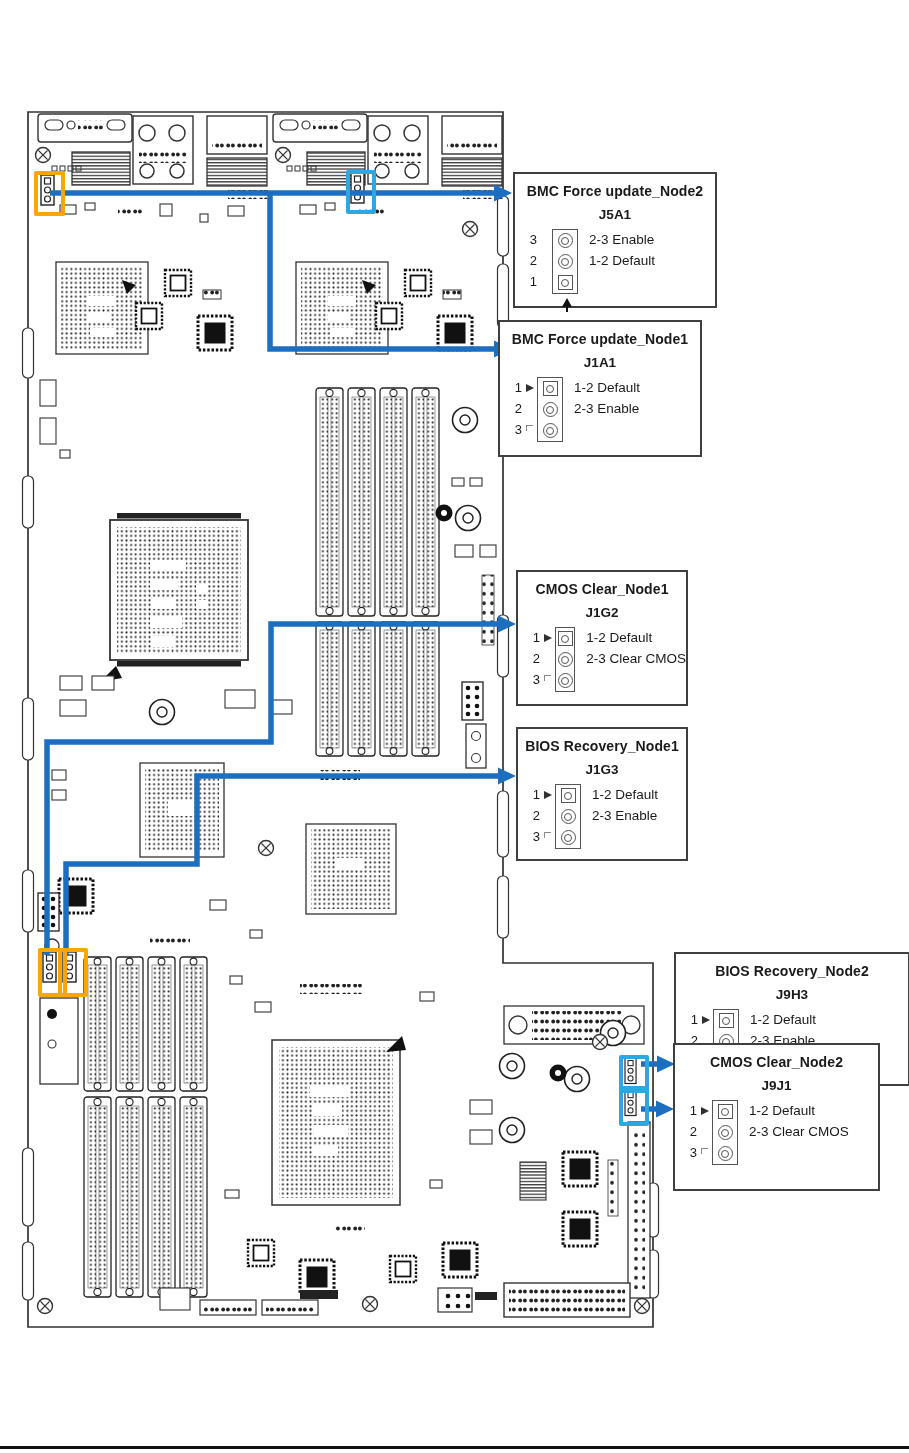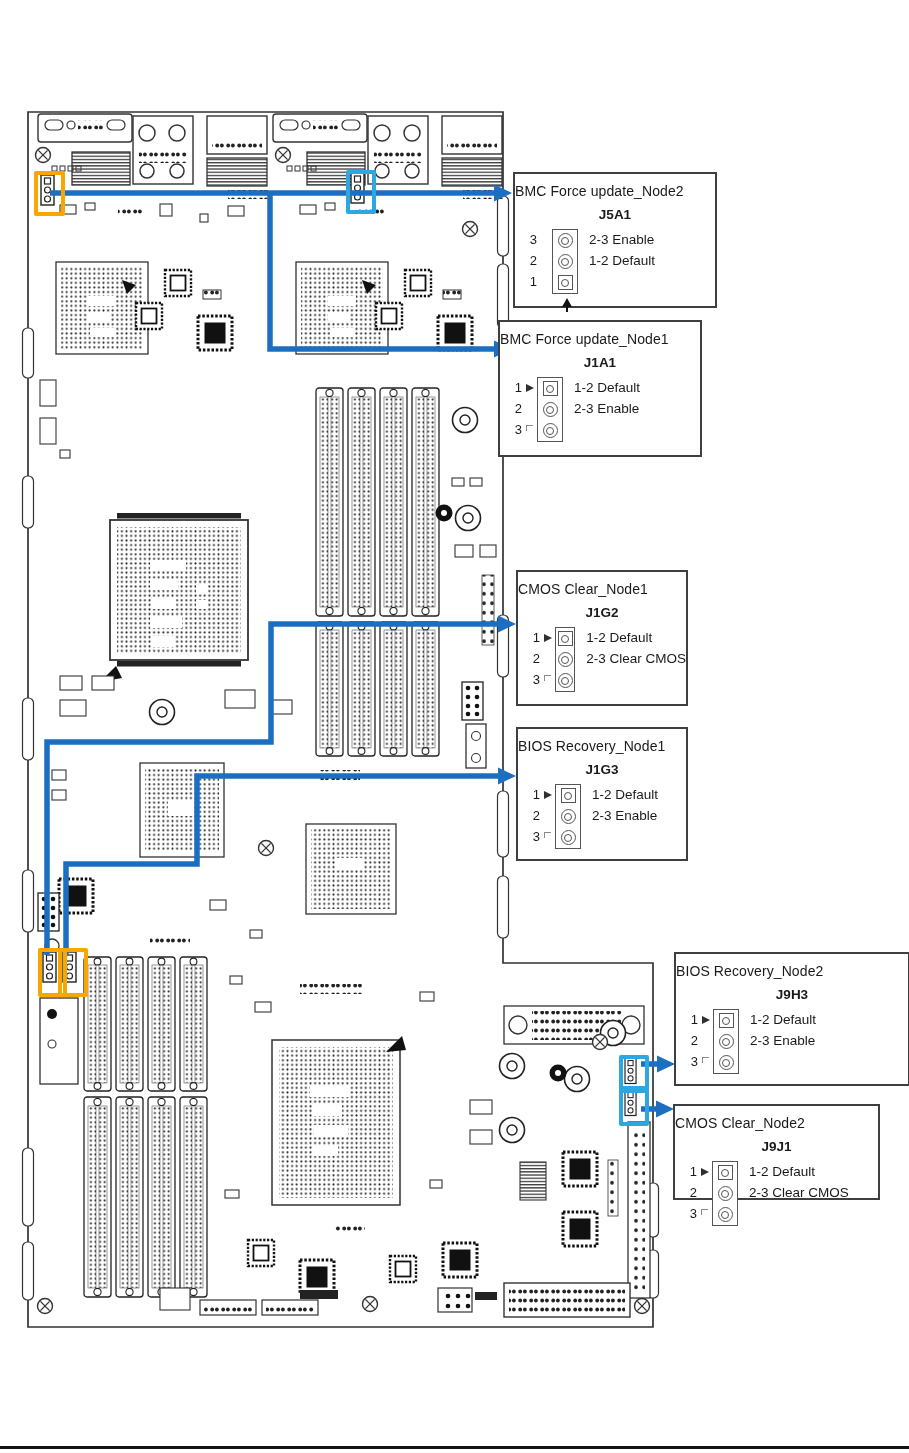--- a/index.html
+++ b/index.html
@@ -15,21 +15,21 @@
   .connector-layer path{stroke:var(--accent-blue,#1c6fc0);stroke-width:5.5;fill:none;stroke-linejoin:miter;}
   .connector-layer polygon{fill:var(--accent-blue,#1c6fc0);}
   .hl{position:absolute;z-index:3;border-radius:2px;background:transparent;}
   .hl.orange{border:4px solid var(--highlight-orange,#f7a700);}
   .hl.cyan{border:4px solid var(--highlight-cyan,#2da7e0);}
   .callout{
     position:absolute;z-index:4;background:#ffffff;
     border:2px solid var(--callout-border,#3f3f3f);
     box-sizing:border-box;
   }
-  .c-title{margin-top:9px;font-size:14px;font-weight:normal;letter-spacing:.1px;}
+  .c-title{margin-top:9px;text-align:center;font-size:14px;font-weight:bold;letter-spacing:.1px;}
   .c-jumper{margin-top:8px;text-align:center;font-size:13.5px;font-weight:bold;}
   .pinarea{position:relative;display:flex;margin:7px 0 0 9px;align-items:flex-start;}
   .numcol{display:flex;flex-direction:column;}
   .numrow{display:flex;align-items:center;height:21px;}
   .pnum{width:13px;text-align:right;font-size:13px;}
   .pmark{width:15px;display:flex;align-items:center;justify-content:center;}
   .tri{width:0;height:0;border-left:8px solid #2f2f2f;border-top:4.5px solid transparent;border-bottom:4.5px solid transparent;}
   .capm{width:6px;height:5px;border-left:1.5px solid #8a8a8a;border-top:1.5px solid #8a8a8a;margin-top:-4px;}
   .pincol{width:24px;border:1.6px solid #555;display:flex;flex-direction:column;align-items:center;background:#fff;}
   .pwrap{height:21px;display:flex;align-items:center;justify-content:center;}
@@ -590,21 +590,21 @@
         </div>
     </div>
     <div class="labelcol">
       <div class="lrow">1-2 Default</div>
       <div class="lrow">2-3 Enable</div>
       <div class="lrow"></div>
     </div>
   </div>
 </div>
 
-<div class="callout" style="left:673px;top:1104px;width:207px;height:96px">
+<div class="callout" style="left:673px;top:1043px;width:207px;height:148px">
   <div class="c-title">CMOS Clear_Node2</div>
   <div class="c-jumper">J9J1</div>
   <div class="pinarea">
     <div class="numcol">
       <div class="numrow">
           <span class="pnum">1</span>
           <span class="pmark">
             <span class="tri"></span>
           </span>
         </div>

